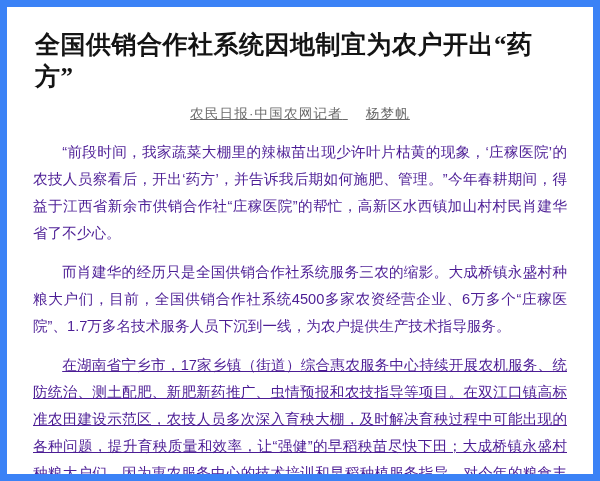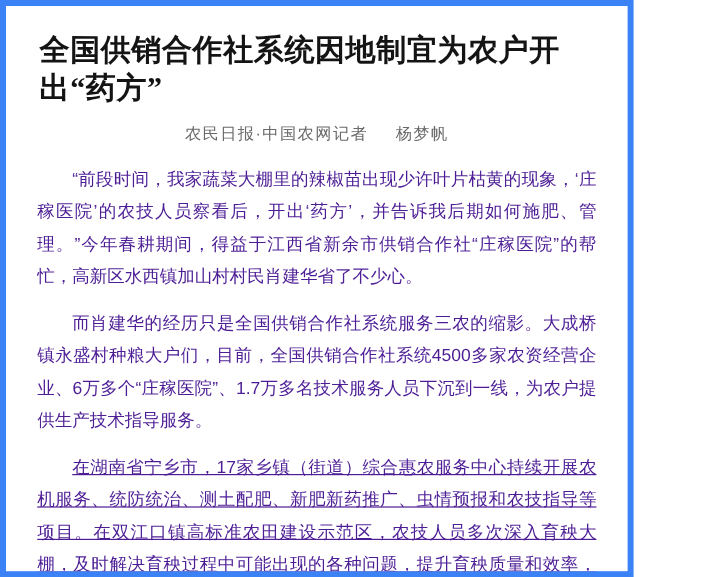--- a/index.html
+++ b/index.html
@@ -8,25 +8,25 @@
   }
   body {
     width: 600px;
     height: 481px;
     background: #ffffff;
     font-family: "Liberation Sans", sans-serif;
     overflow: hidden;
   }
   #page {
     position: relative;
-    width: 528px;
+    width: 600px;
     height: 481px;
     background: #ffffff;
     box-sizing: border-box;
-    border: 5px solid #3b82f6;
+    border: 7px solid #3b82f6;
     overflow: hidden;
   }
   .article {
     padding: 22px 26px 10px 26px;
     box-sizing: border-box;
   }
   .headline {
     font-family: "Liberation Serif", "DejaVu Serif", serif;
     font-weight: bold;
     font-size: 25px;
@@ -37,20 +37,21 @@
     margin: 0 0 10px 0;
     padding: 0 2px;
   }
   .byline {
     text-align: center;
     font-family: "Liberation Sans", sans-serif;
     font-size: 13.5px;
     color: #6a6a6a;
     letter-spacing: 1.2px;
     margin: 12px 0 16px 0;
+    text-decoration: underline;
   }
   .byline .author {
     margin-left: 18px;
   }
   .body-text {
     font-family: "Liberation Sans", sans-serif;
     font-size: 14.6px;
     line-height: 1.85;
     color: #4c1d95;
     text-align: justify;

